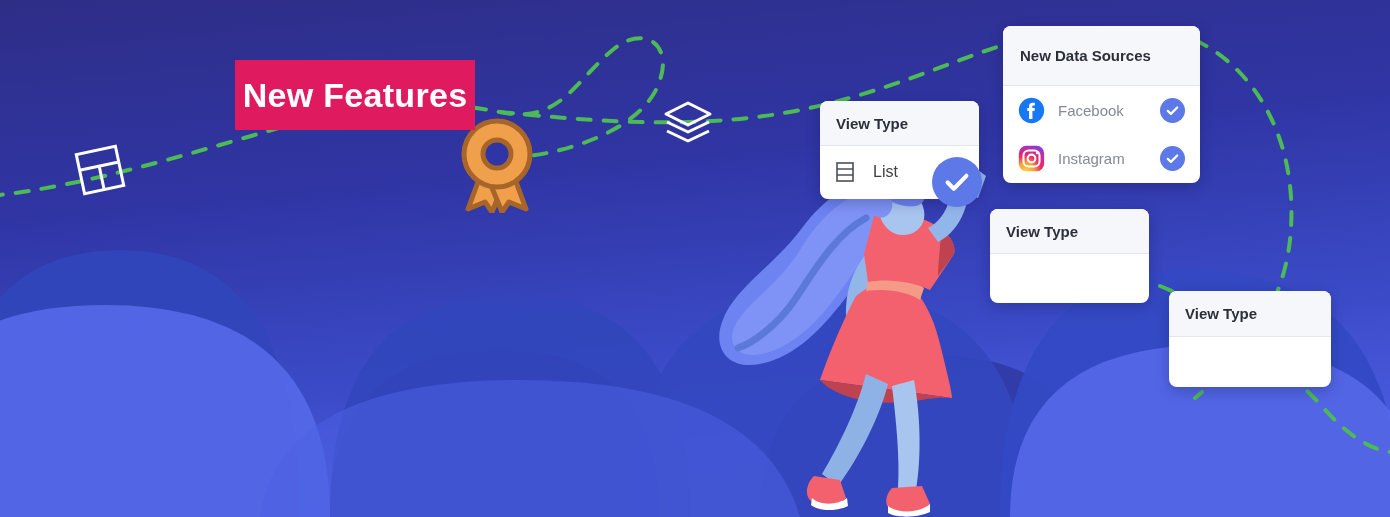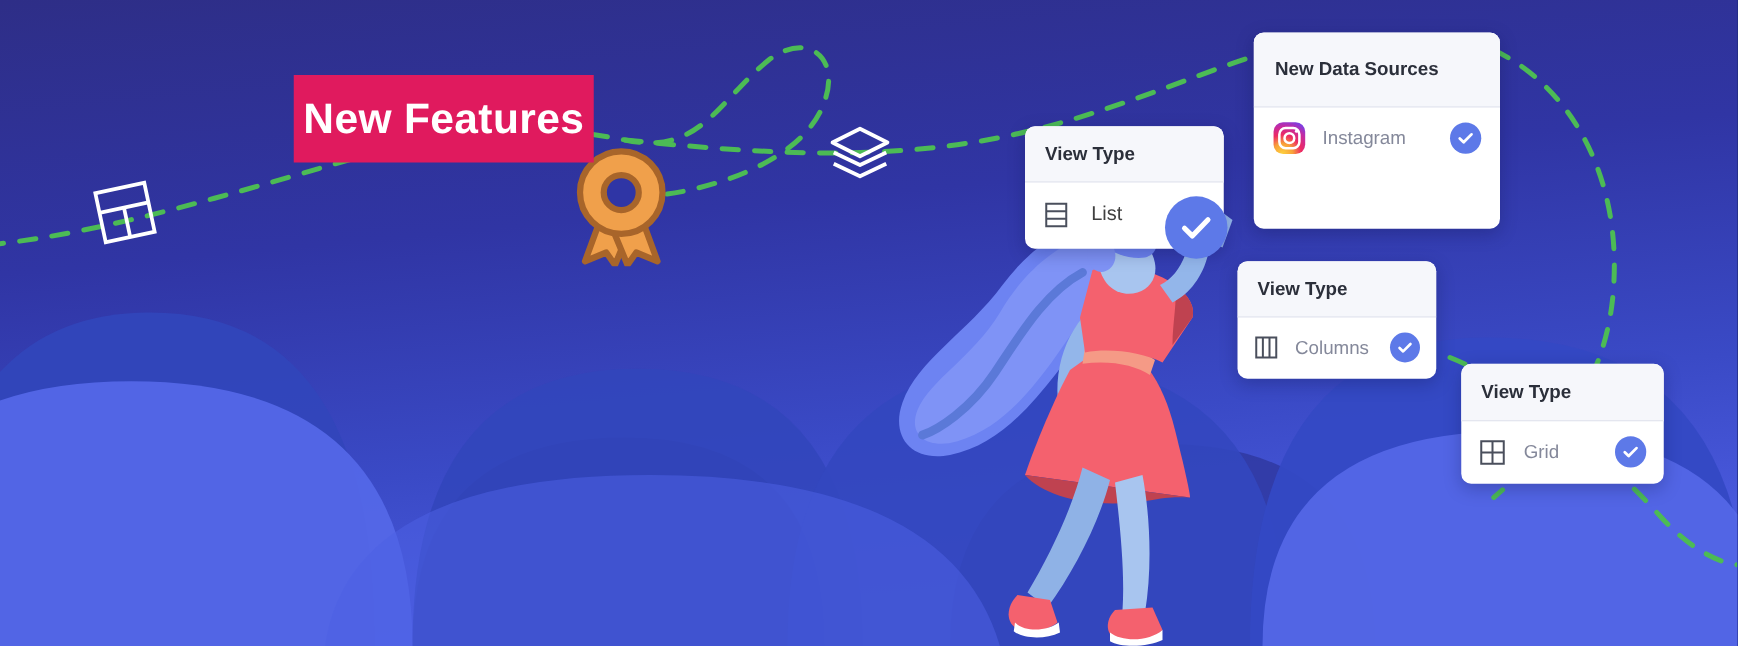--- a/index.html
+++ b/index.html
@@ -277,20 +277,32 @@
     <path d="M176 330 C 168 338, 168 350, 178 354 C 190 358, 208 354, 214 346
              L 206 328 Z" fill="#f4616e"></path>
     <path d="M172 348 C 182 356, 204 355, 214 346 L 214 354 C 202 360, 180 360, 172 355 Z" fill="#ffffff"></path>
   </svg>
 
   <div class="card" id="card-data-sources">
     <div class="card-header">
       <span class="card-title">New Data Sources</span>
     </div>
 
+    <div class="card-row">
+      <svg class="brand-icon" viewBox="0 0 32 32">
+        <circle cx="16" cy="16" r="15" fill="#1877f2"></circle>
+        <path d="M19.6 16.5h-2.5V26h-4v-9.5H11v-3.4h2.1V11c0-2.6 1.1-4.2 4.2-4.2h2.6v3.4h-1.6c-1.2 0-1.3.5-1.3 1.3v1.6h2.9z" fill="#ffffff"></path>
+      </svg>
+      <span class="row-label">Facebook</span>
+      <span class="check-circle">
+        <svg width="15" height="15" viewBox="0 0 16 16">
+          <path d="M3 8.4 L6.3 11.6 L13 4.8" fill="none" stroke="#ffffff" stroke-width="2.4" stroke-linecap="round" stroke-linejoin="round"></path>
+        </svg>
+      </span>
+    </div>
 
     <div class="card-row">
       <svg class="brand-icon" viewBox="0 0 32 32">
         <defs>
           <radialGradient id="igGrad" cx="0.28" cy="1.0" r="1.1">
             <stop offset="0%" stop-color="#fdd23e"></stop>
             <stop offset="30%" stop-color="#f8a03a"></stop>
             <stop offset="55%" stop-color="#ed2a63"></stop>
             <stop offset="80%" stop-color="#c32aa3"></stop>
             <stop offset="100%" stop-color="#7b3fe4"></stop>
@@ -329,51 +341,21 @@
   <div class="big-check">
     <svg width="30" height="30" viewBox="0 0 16 16">
       <path d="M3 8.3 L6.3 11.6 L13 4.7" fill="none" stroke="#ffffff" stroke-width="2.2" stroke-linecap="round" stroke-linejoin="round"></path>
     </svg>
   </div>
 
   <div class="card" id="card-columns">
     <div class="card-header">
       <span class="card-title">View Type</span>
     </div>
-    <div class="card-row">
-      <svg width="20" height="22" viewBox="0 0 20 22">
-        <g fill="none" stroke="#4a4f5c" stroke-width="1.6">
-          <rect x="2" y="3" width="16" height="16"></rect>
-          <line x1="7.3" y1="3" x2="7.3" y2="19"></line>
-          <line x1="12.6" y1="3" x2="12.6" y2="19"></line>
-        </g>
-      </svg>
-      <span class="row-label">Columns</span>
-      <span class="check-circle">
-        <svg width="14" height="14" viewBox="0 0 16 16">
-          <path d="M3 8.4 L6.3 11.6 L13 4.8" fill="none" stroke="#ffffff" stroke-width="2.4" stroke-linecap="round" stroke-linejoin="round"></path>
-        </svg>
-      </span>
-    </div>
   </div>
 
   <div class="card" id="card-grid">
     <div class="card-header">
       <span class="card-title">View Type</span>
     </div>
-    <div class="card-row">
-      <svg width="22" height="22" viewBox="0 0 22 22">
-        <g fill="none" stroke="#4a4f5c" stroke-width="1.6">
-          <rect x="2" y="2" width="18" height="18"></rect>
-          <line x1="11" y1="2" x2="11" y2="20"></line>
-          <line x1="2" y1="11" x2="20" y2="11"></line>
-        </g>
-      </svg>
-      <span class="row-label">Grid</span>
-      <span class="check-circle">
-        <svg width="15" height="15" viewBox="0 0 16 16">
-          <path d="M3 8.4 L6.3 11.6 L13 4.8" fill="none" stroke="#ffffff" stroke-width="2.4" stroke-linecap="round" stroke-linejoin="round"></path>
-        </svg>
-      </span>
-    </div>
   </div>
 
 </div>
 
 </body></html>

